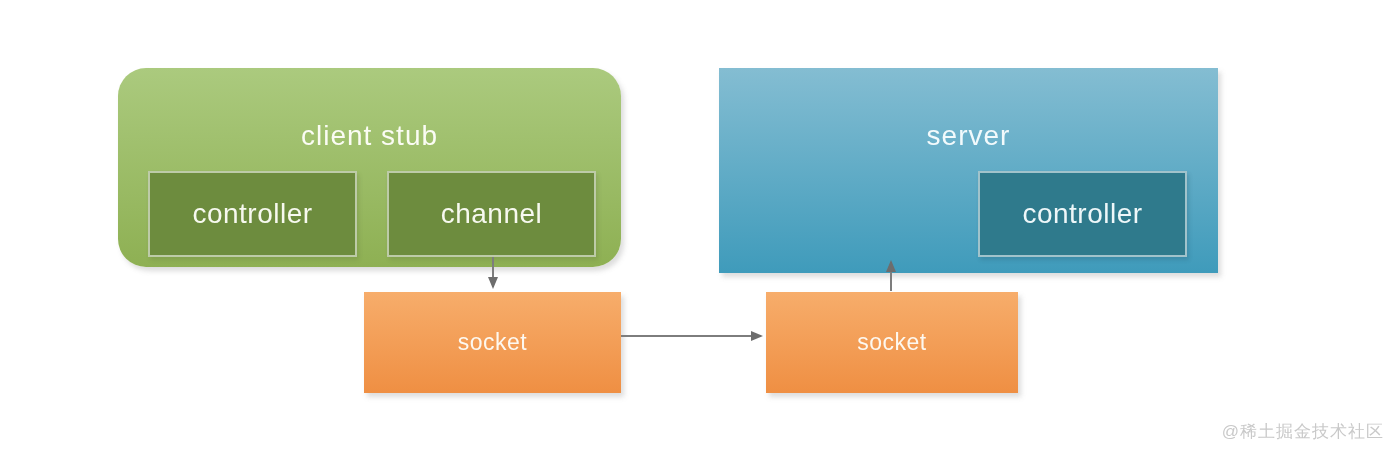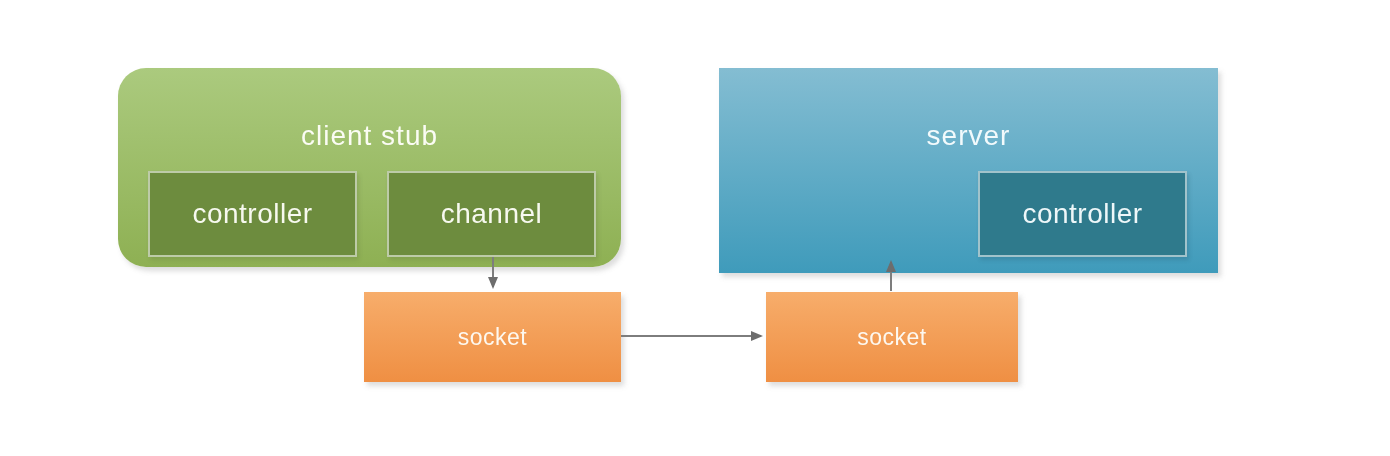--- a/index.html
+++ b/index.html
@@ -56,21 +56,21 @@
   }
   .green .inner-box { background: #6d8c3e; }
   .blue .inner-box { background: #2f7a8c; color: #eef7f9; box-shadow: 2px 3px 4px rgba(30,70,85,0.20); }
   .pos-inner-left  { left: 30px; }
   .pos-inner-right { left: 269px; }
   .blue .pos-inner-left  { left: 22px; }
   .blue .pos-inner-right { left: 259px; }
   .socket-box {
     position: absolute;
     top: 292px;
-    height: 90px;
+    height: 101px;
     background: linear-gradient(to bottom, #f7ad6b 0%, #ef8f43 100%);
     display: flex;
     align-items: center;
     justify-content: center;
     font-size: 23px;
     letter-spacing: 0.5px;
     color: #fdf8f0;
     box-shadow: 3px 4px 5px rgba(120,120,120,0.25);
   }
   .socket-left  { left: 364px; width: 257px; }
@@ -123,14 +123,15 @@
     <defs>
       <marker id="ah" markerUnits="userSpaceOnUse" markerWidth="14" markerHeight="12" refX="10" refY="5" orient="auto">
         <path d="M0,0 L12,5 L0,10 z" fill="#6d6d6d"></path>
       </marker>
     </defs>
     <line x1="493" y1="257" x2="493" y2="287" stroke="#7d7d7d" stroke-width="2" marker-end="url(#ah)"></line>
     <line x1="621" y1="336" x2="761" y2="336" stroke="#7d7d7d" stroke-width="2" marker-end="url(#ah)"></line>
     <line x1="891" y1="291" x2="891" y2="262" stroke="#7d7d7d" stroke-width="2" marker-end="url(#ah)"></line>
   </svg>
 
+  <div class="watermark">@稀土掘金技术社区</div>
 
 </div>
 
 </body></html>

